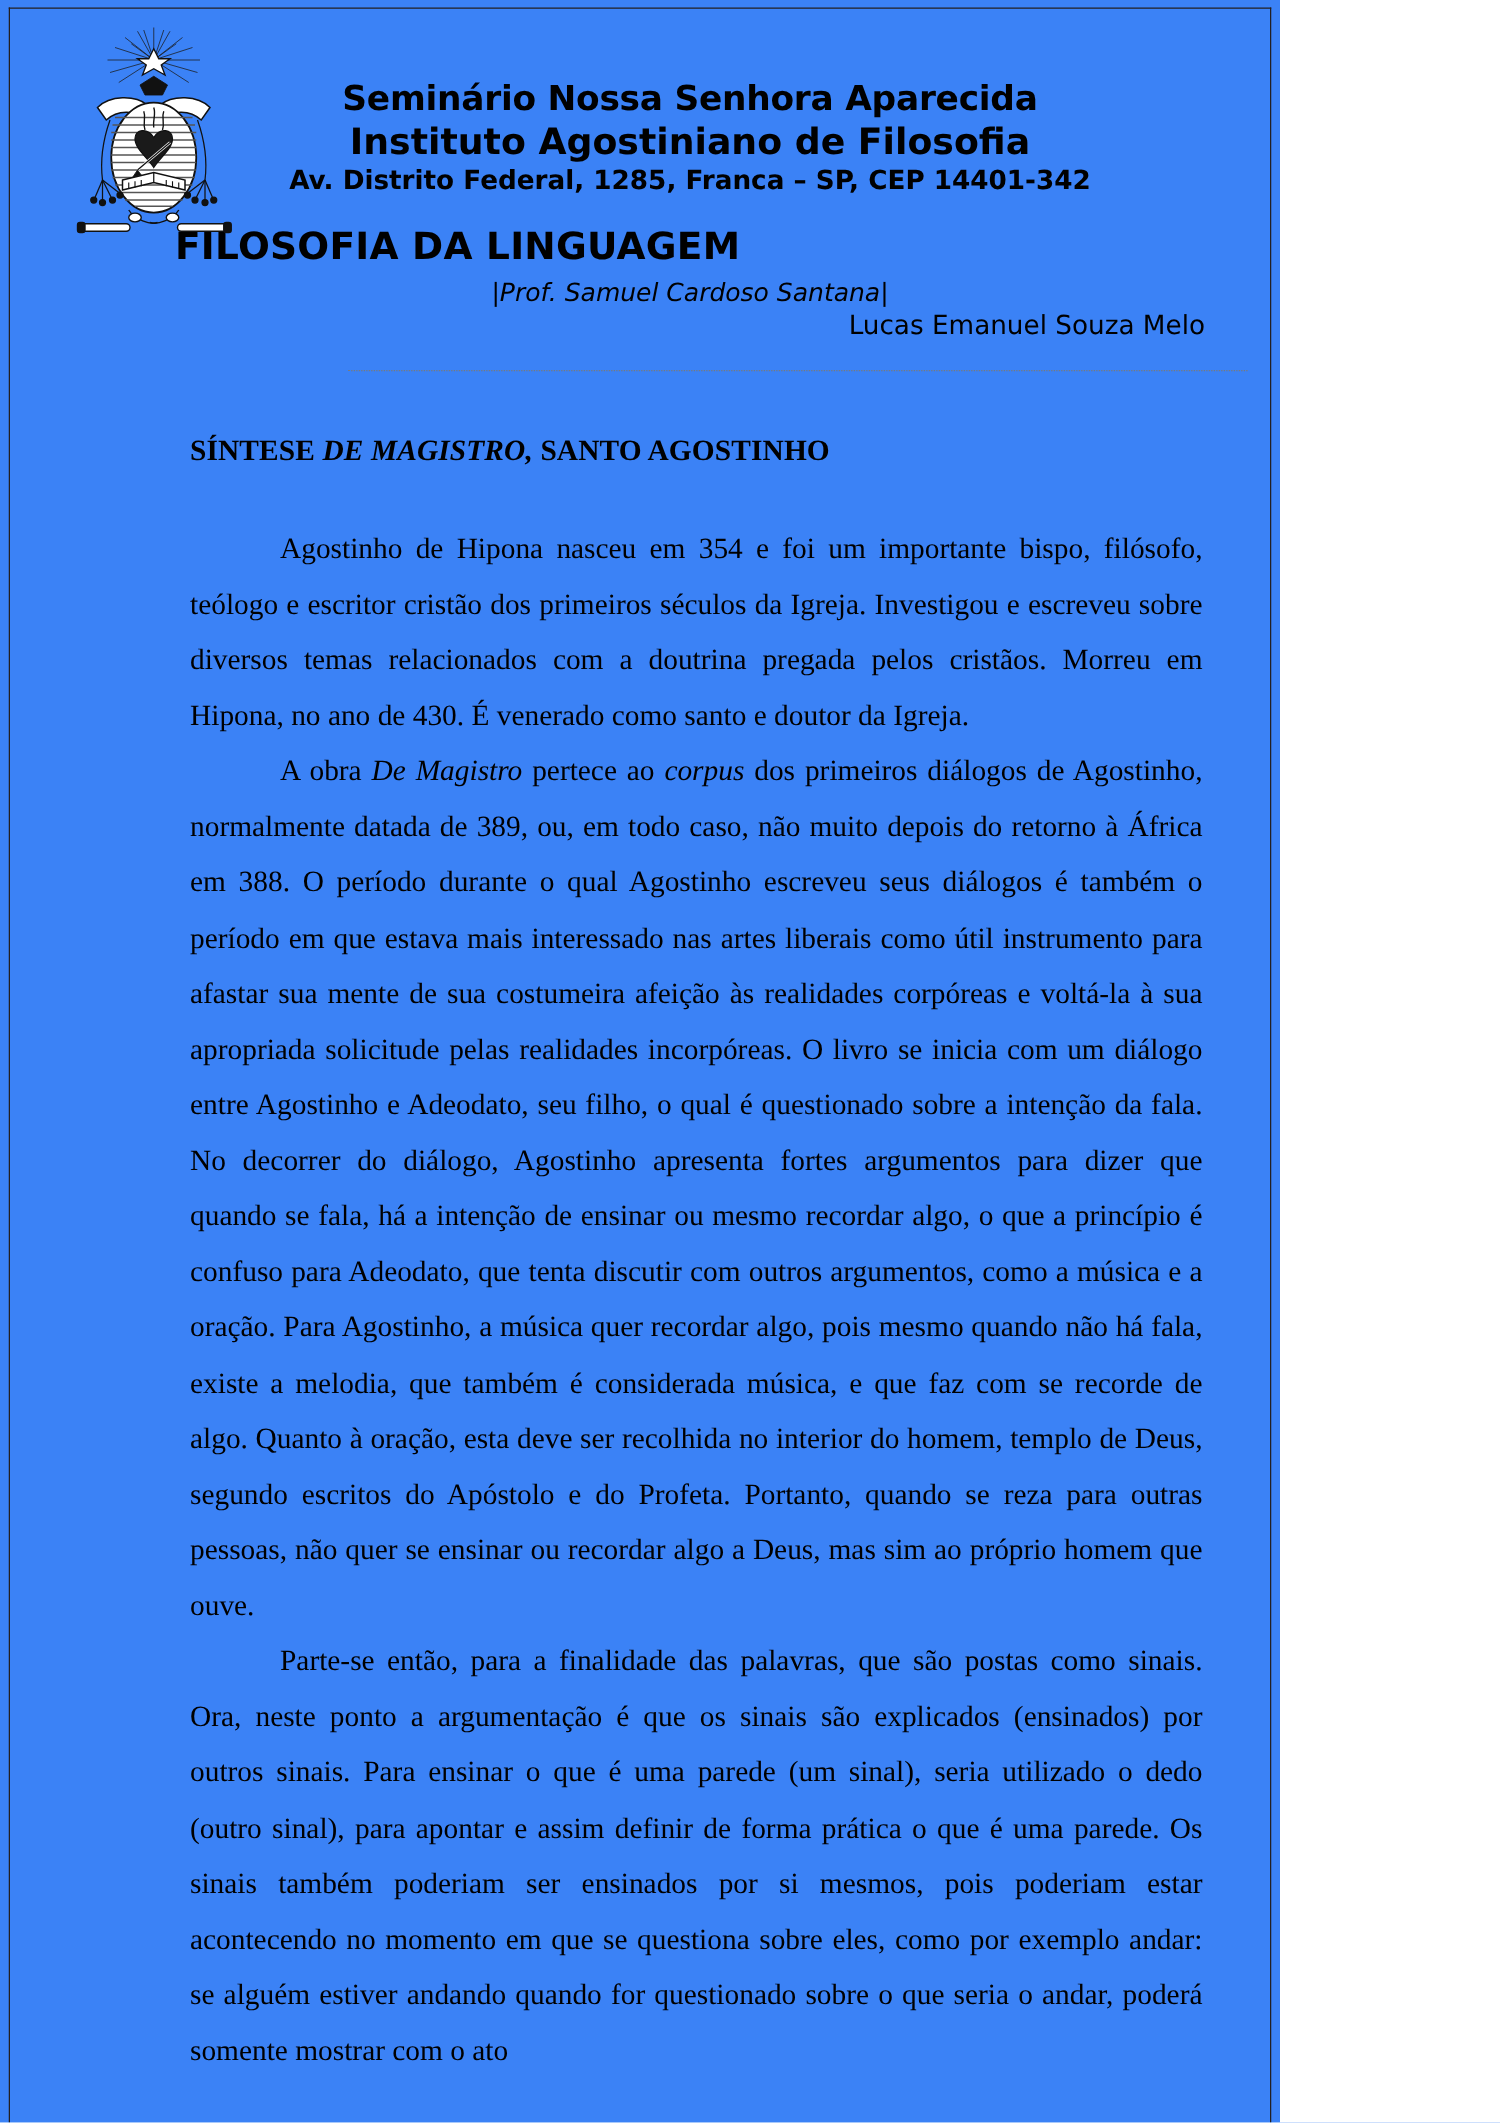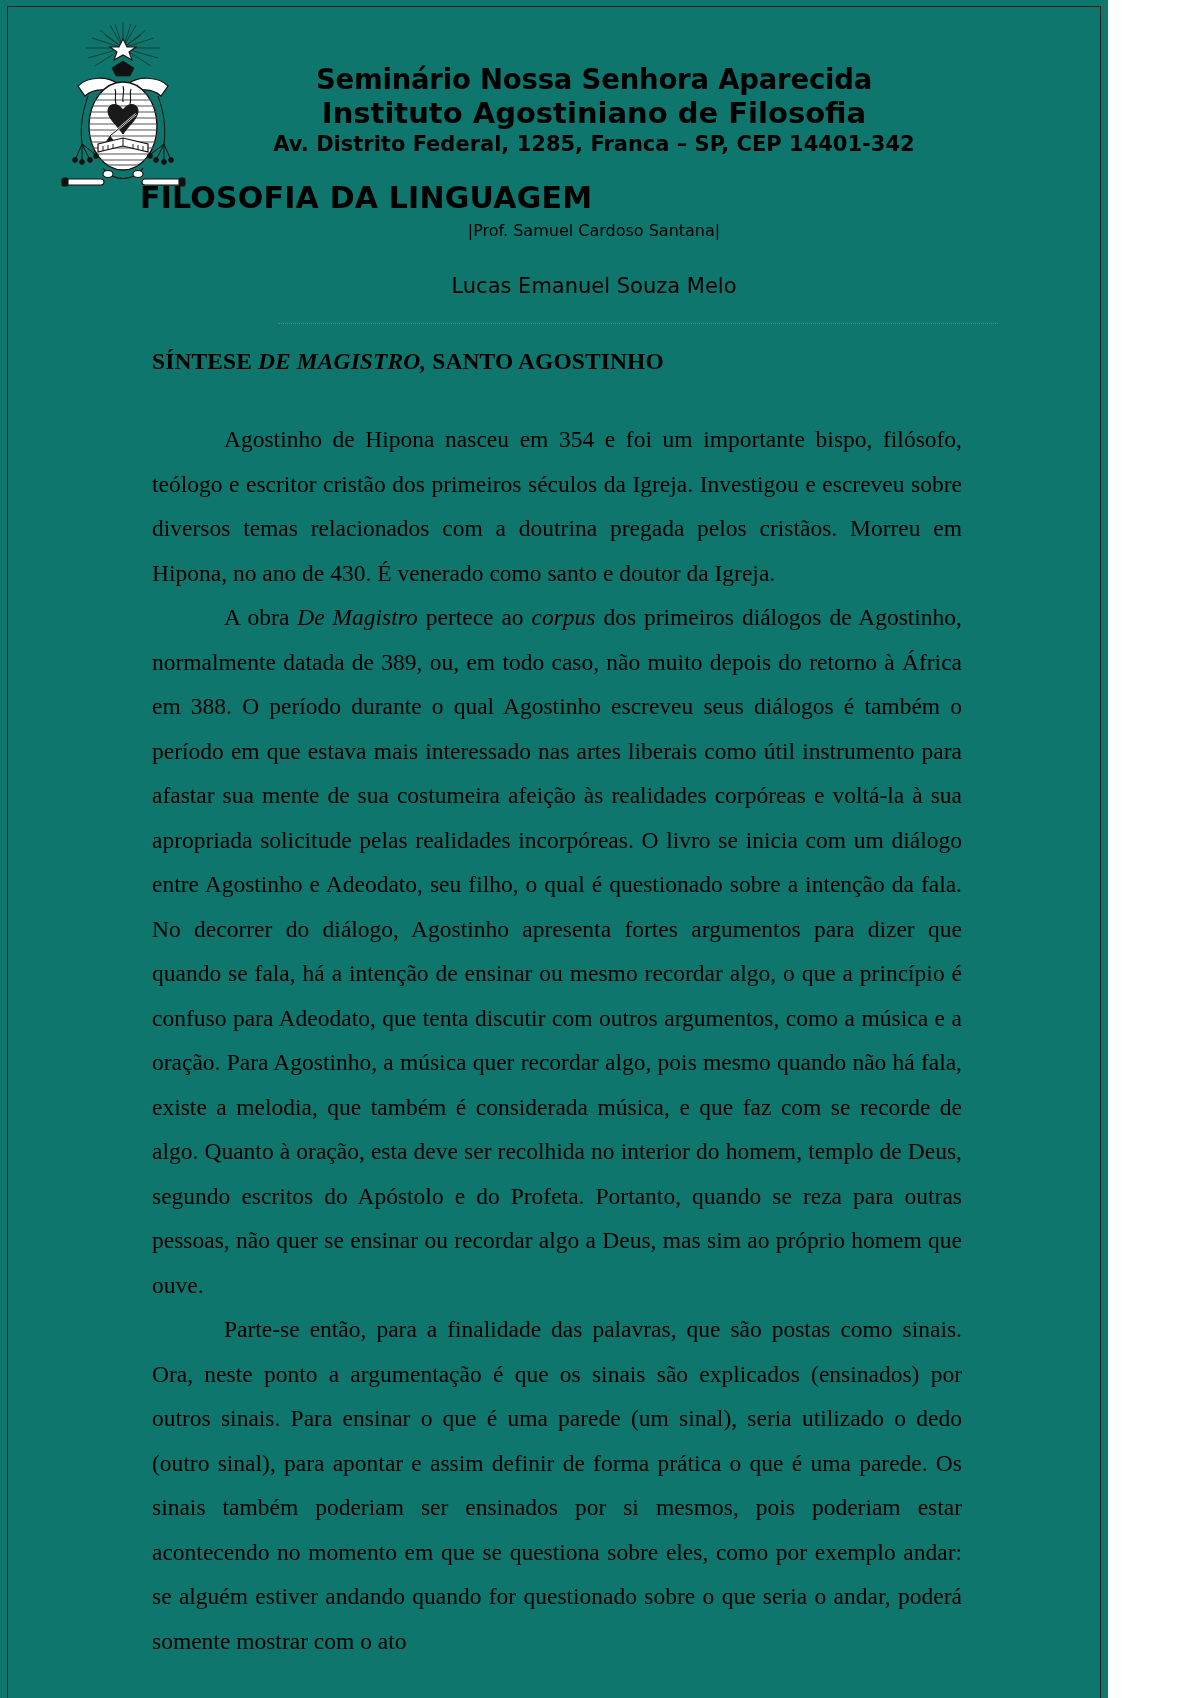--- a/index.html
+++ b/index.html
@@ -7,23 +7,23 @@
     padding: 0;
     background: #ffffff;
   }
   body {
     font-family: "Liberation Serif", serif;
     color: #000000;
   }
 
   .page {
     position: relative;
-    width: 1108px;
+    width: 1024px;
     height: 1698px;
-    background: #0f766e;
+    background: #3b82f6;
     box-sizing: border-box;
     overflow: hidden;
   }
 
   
   .page-frame {
     position: absolute;
     left: 7px;
     top: 6px;
     right: 7px;
@@ -90,33 +90,33 @@
   .course-title {
     font-family: "DejaVu Sans", sans-serif;
     font-weight: bold;
     font-size: 30px;
     padding-left: 80px;
     margin-top: 22px;
     letter-spacing: 0.2px;
   }
   .prof-line {
     font-family: "DejaVu Sans", sans-serif;
-    font-size: 16px;
+    font-size: 20px;
     text-align: center;
     padding-left: 80px;
     margin-top: 6px;
     line-height: 1.3;
+    font-style: italic;
   }
   .student-line {
     font-family: "DejaVu Sans", sans-serif;
     font-size: 21px;
-    text-align: center;
+    text-align: right;
     padding-left: 80px;
     line-height: 1.3;
-    margin-top: 32px;
   }
 
   .rule {
     margin: 22px auto 0 auto;
     width: 720px;
     margin-left: 218px;
     border-top: 1.5px dotted #7a7a7a;
     height: 0;
   }
 

